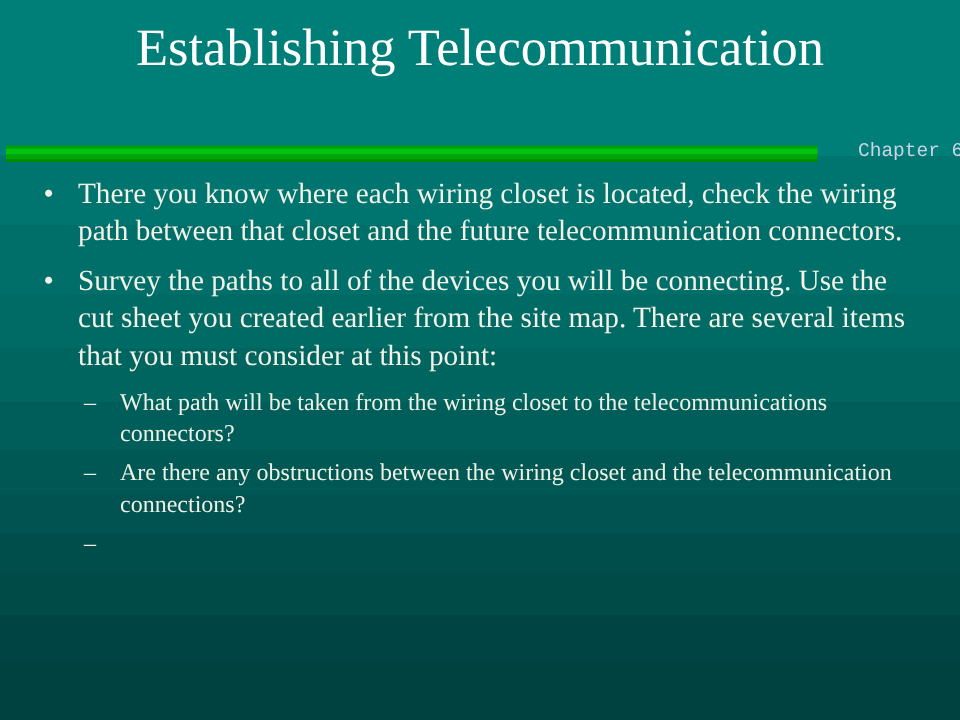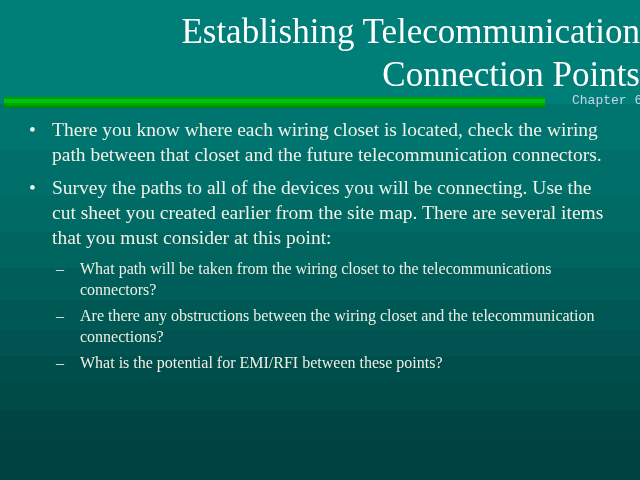--- a/index.html
+++ b/index.html
@@ -41,21 +41,21 @@
         #004240 440px,
         #004240 480px);
   }
 
   
   #title-block {
     position: absolute;
     left: 0;
     top: 10px;
     width: 640px;
-    text-align: right;
+    text-align: center;
   }
   .title-line {
     color: #ffffff;
     font-size: 35px;
     line-height: 43px;
     letter-spacing: 0px;
     white-space: nowrap;
   }
 
   
@@ -150,21 +150,20 @@
     text-align: left;
   }
 </style>
 </head>
 <body>
 
 <div id="slide">
 
   <div id="title-block">
     <div class="title-line">Establishing Telecommunication</div>
-    <div class="title-line">Connection Points</div>
   </div>
 
   <div id="divider">
     <div class="rule-dark-top"></div>
     <div class="rule-bright"></div>
     <div class="rule-dark-bottom"></div>
     <div class="rule-shadow"></div>
   </div>
 
   <div id="chapter-label">Chapter 6</div>
@@ -185,19 +184,18 @@
       <div class="bullet-l2">
         <span class="marker">–</span>
         <span>What path will be taken from the wiring closet to the telecommunications connectors?</span>
       </div>
       <div class="bullet-l2">
         <span class="marker">–</span>
         <span>Are there any obstructions between the wiring closet and the telecommunication connections?</span>
       </div>
       <div class="bullet-l2">
         <span class="marker">–</span>
-        <span>What is the potential for EMI/RFI between these points?</span>
       </div>
     </div>
 
   </div>
 
 </div>
 
 </body></html>

